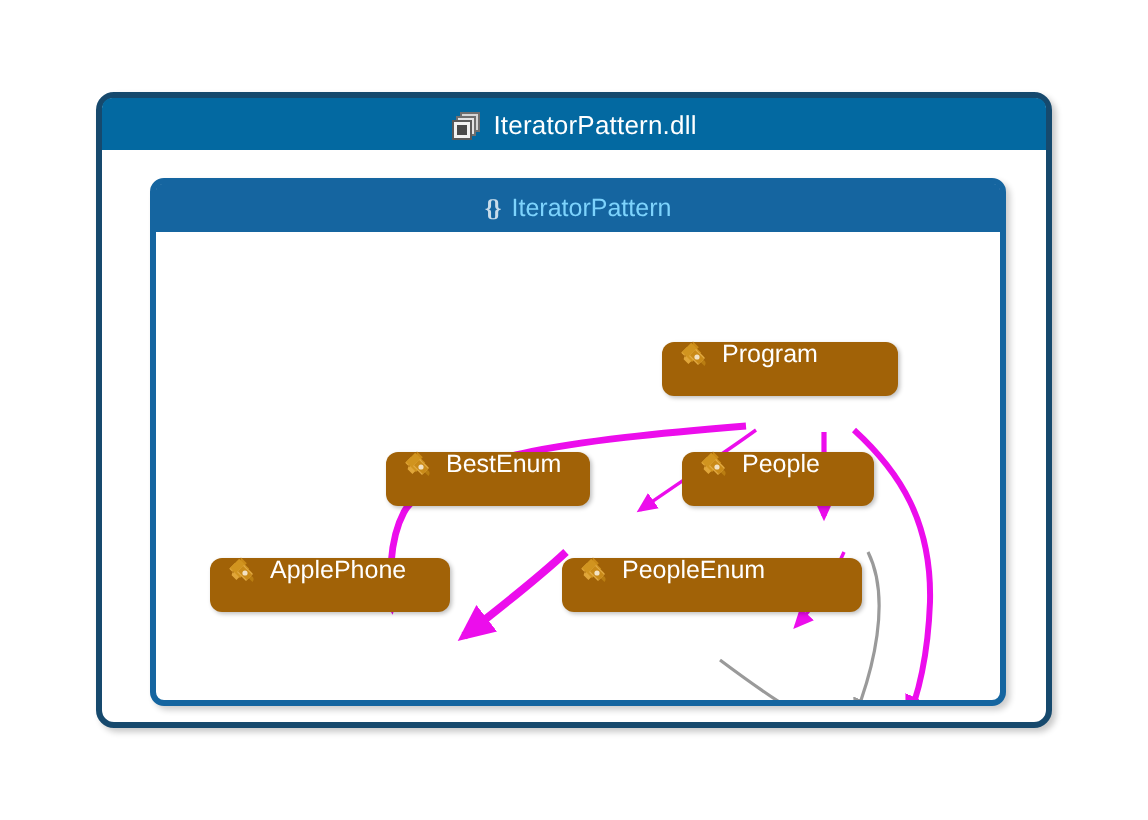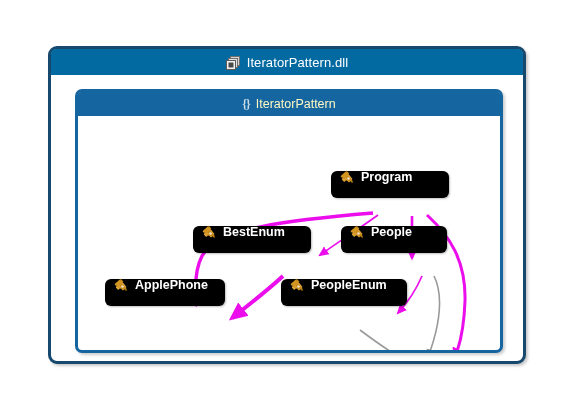--- a/index.html
+++ b/index.html
@@ -68,21 +68,21 @@
     right: 0;
     height: 24px;
     background: #1565a0;
     border-radius: 3px 3px 0 0;
     display: flex;
     align-items: center;
     justify-content: center;
     gap: 6px;
   }
   .namespace-title-text {
-    color: #fef9c3;
+    color: #7dd3fc;
     font-size: 12.5px;
     white-space: nowrap;
   }
   .namespace-braces-icon {
     color: #c8dcea;
     font-size: 12px;
     font-weight: bold;
     font-family: "Liberation Serif", serif;
     letter-spacing: -1px;
   }
@@ -102,30 +102,29 @@
     top: 0;
     width: 100%;
     height: 100%;
     pointer-events: none;
   }
 
   
   .class-node {
     position: absolute;
     height: 27px;
-    background: #000000;
+    background: #a16207;
     border-radius: 6px;
     display: flex;
     align-items: center;
     padding: 0 11px 15px 8px;
     gap: 6px;
     box-sizing: border-box;
     box-shadow: 1px 1px 2px rgba(0,0,0,0.25);
     z-index: 5;
-    font-weight: bold;
   }
   .class-node-label {
     color: #ffffff;
     font-size: 12.5px;
     white-space: nowrap;
     line-height: 1;
   }
   .class-icon { flex: 0 0 auto; display: block; }
   .assembly-icon { flex: 0 0 auto; display: block; }
 </style>
@@ -189,34 +188,34 @@
           <path d="M4.6 4.4 L1.6 7.4 L4.0 9.8 C3.6 9.3 3.7 8.5 4.2 8.0 C4.8 7.4 5.7 7.5 6.2 8.0 L8.2 10.0 L5.2 13.0 L2.8 10.6" fill="#e0a63a"></path>
           <path d="M2.0 7.0 L6.6 2.4 L11.6 7.4 L7.0 12.0 z" fill="#d1941f"></path>
           <path d="M9.6 5.9 L13.0 9.3 L11.2 11.1 C11.9 10.7 12.7 10.8 13.3 11.4 C14.0 12.1 14.0 13.3 13.2 14.0 L10.0 10.8 C10.5 10.1 10.5 9.2 10.0 8.6 z" fill="#b97d12"></path>
           <path d="M5.5 9.0 L9.0 5.5 L13.5 10.0 L10.0 13.5 z" fill="#e2aa44"></path>
           <path d="M6.0 8.6 L8.6 6.0 L13.0 10.4 L10.4 13.0 z" fill="#c98a18"></path>
           <circle cx="9.5" cy="9.5" r="1.3" fill="#ffffff" opacity="0.75"></circle>
         </svg>
         <span class="class-node-label">Program</span>
       </div>
 
-      <div class="class-node" style="left:115px; top:110px; width:118px;text-align:center;">
+      <div class="class-node" style="left:115px; top:110px; width:102px;text-align:center;">
         <svg class="class-icon" width="16" height="16" viewBox="0 0 16 16">
           <path d="M7.4 1.6 L10.4 4.6 L8.6 6.4 C9.3 6.0 10.1 6.1 10.7 6.7 C11.5 7.5 11.4 8.7 10.6 9.4 L10.6 9.4 L7.3 6.1 C7.9 5.4 7.9 4.5 7.3 3.9 z" fill="#c98a18"></path>
           <path d="M4.6 4.4 L1.6 7.4 L4.0 9.8 C3.6 9.3 3.7 8.5 4.2 8.0 C4.8 7.4 5.7 7.5 6.2 8.0 L8.2 10.0 L5.2 13.0 L2.8 10.6" fill="#e0a63a"></path>
           <path d="M2.0 7.0 L6.6 2.4 L11.6 7.4 L7.0 12.0 z" fill="#d1941f"></path>
           <path d="M9.6 5.9 L13.0 9.3 L11.2 11.1 C11.9 10.7 12.7 10.8 13.3 11.4 C14.0 12.1 14.0 13.3 13.2 14.0 L10.0 10.8 C10.5 10.1 10.5 9.2 10.0 8.6 z" fill="#b97d12"></path>
           <path d="M5.5 9.0 L9.0 5.5 L13.5 10.0 L10.0 13.5 z" fill="#e2aa44"></path>
           <path d="M6.0 8.6 L8.6 6.0 L13.0 10.4 L10.4 13.0 z" fill="#c98a18"></path>
           <circle cx="9.5" cy="9.5" r="1.3" fill="#ffffff" opacity="0.75"></circle>
         </svg>
         <span class="class-node-label">BestEnum</span>
       </div>
 
-      <div class="class-node" style="left:263px; top:110px; width:106px;text-align:center;">
+      <div class="class-node" style="left:263px; top:110px; width:96px;text-align:center;">
         <svg class="class-icon" width="16" height="16" viewBox="0 0 16 16">
           <path d="M7.4 1.6 L10.4 4.6 L8.6 6.4 C9.3 6.0 10.1 6.1 10.7 6.7 C11.5 7.5 11.4 8.7 10.6 9.4 L10.6 9.4 L7.3 6.1 C7.9 5.4 7.9 4.5 7.3 3.9 z" fill="#c98a18"></path>
           <path d="M4.6 4.4 L1.6 7.4 L4.0 9.8 C3.6 9.3 3.7 8.5 4.2 8.0 C4.8 7.4 5.7 7.5 6.2 8.0 L8.2 10.0 L5.2 13.0 L2.8 10.6" fill="#e0a63a"></path>
           <path d="M2.0 7.0 L6.6 2.4 L11.6 7.4 L7.0 12.0 z" fill="#d1941f"></path>
           <path d="M9.6 5.9 L13.0 9.3 L11.2 11.1 C11.9 10.7 12.7 10.8 13.3 11.4 C14.0 12.1 14.0 13.3 13.2 14.0 L10.0 10.8 C10.5 10.1 10.5 9.2 10.0 8.6 z" fill="#b97d12"></path>
           <path d="M5.5 9.0 L9.0 5.5 L13.5 10.0 L10.0 13.5 z" fill="#e2aa44"></path>
           <path d="M6.0 8.6 L8.6 6.0 L13.0 10.4 L10.4 13.0 z" fill="#c98a18"></path>
           <circle cx="9.5" cy="9.5" r="1.3" fill="#ffffff" opacity="0.75"></circle>
         </svg>
         <span class="class-node-label">People</span>
@@ -228,21 +227,21 @@
           <path d="M4.6 4.4 L1.6 7.4 L4.0 9.8 C3.6 9.3 3.7 8.5 4.2 8.0 C4.8 7.4 5.7 7.5 6.2 8.0 L8.2 10.0 L5.2 13.0 L2.8 10.6" fill="#e0a63a"></path>
           <path d="M2.0 7.0 L6.6 2.4 L11.6 7.4 L7.0 12.0 z" fill="#d1941f"></path>
           <path d="M9.6 5.9 L13.0 9.3 L11.2 11.1 C11.9 10.7 12.7 10.8 13.3 11.4 C14.0 12.1 14.0 13.3 13.2 14.0 L10.0 10.8 C10.5 10.1 10.5 9.2 10.0 8.6 z" fill="#b97d12"></path>
           <path d="M5.5 9.0 L9.0 5.5 L13.5 10.0 L10.0 13.5 z" fill="#e2aa44"></path>
           <path d="M6.0 8.6 L8.6 6.0 L13.0 10.4 L10.4 13.0 z" fill="#c98a18"></path>
           <circle cx="9.5" cy="9.5" r="1.3" fill="#ffffff" opacity="0.75"></circle>
         </svg>
         <span class="class-node-label">ApplePhone</span>
       </div>
 
-      <div class="class-node" style="left:203px; top:163px; width:126px;">
+      <div class="class-node" style="left:203px; top:163px; width:150px;">
         <svg class="class-icon" width="16" height="16" viewBox="0 0 16 16">
           <path d="M7.4 1.6 L10.4 4.6 L8.6 6.4 C9.3 6.0 10.1 6.1 10.7 6.7 C11.5 7.5 11.4 8.7 10.6 9.4 L10.6 9.4 L7.3 6.1 C7.9 5.4 7.9 4.5 7.3 3.9 z" fill="#c98a18"></path>
           <path d="M4.6 4.4 L1.6 7.4 L4.0 9.8 C3.6 9.3 3.7 8.5 4.2 8.0 C4.8 7.4 5.7 7.5 6.2 8.0 L8.2 10.0 L5.2 13.0 L2.8 10.6" fill="#e0a63a"></path>
           <path d="M2.0 7.0 L6.6 2.4 L11.6 7.4 L7.0 12.0 z" fill="#d1941f"></path>
           <path d="M9.6 5.9 L13.0 9.3 L11.2 11.1 C11.9 10.7 12.7 10.8 13.3 11.4 C14.0 12.1 14.0 13.3 13.2 14.0 L10.0 10.8 C10.5 10.1 10.5 9.2 10.0 8.6 z" fill="#b97d12"></path>
           <path d="M5.5 9.0 L9.0 5.5 L13.5 10.0 L10.0 13.5 z" fill="#e2aa44"></path>
           <path d="M6.0 8.6 L8.6 6.0 L13.0 10.4 L10.4 13.0 z" fill="#c98a18"></path>
           <circle cx="9.5" cy="9.5" r="1.3" fill="#ffffff" opacity="0.75"></circle>
         </svg>
         <span class="class-node-label">PeopleEnum</span>

